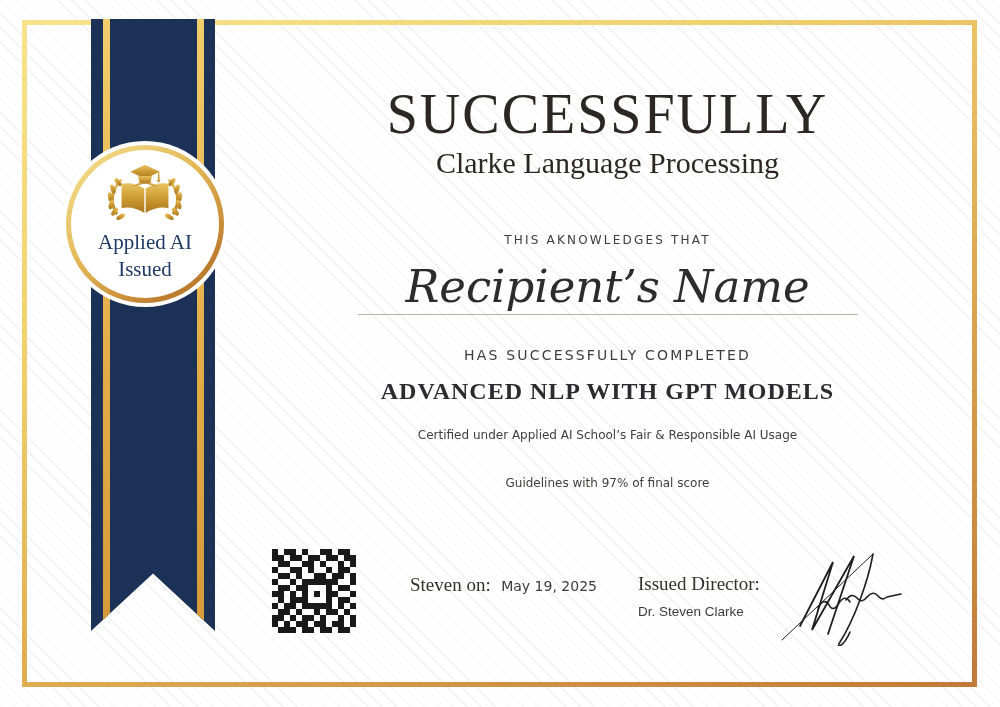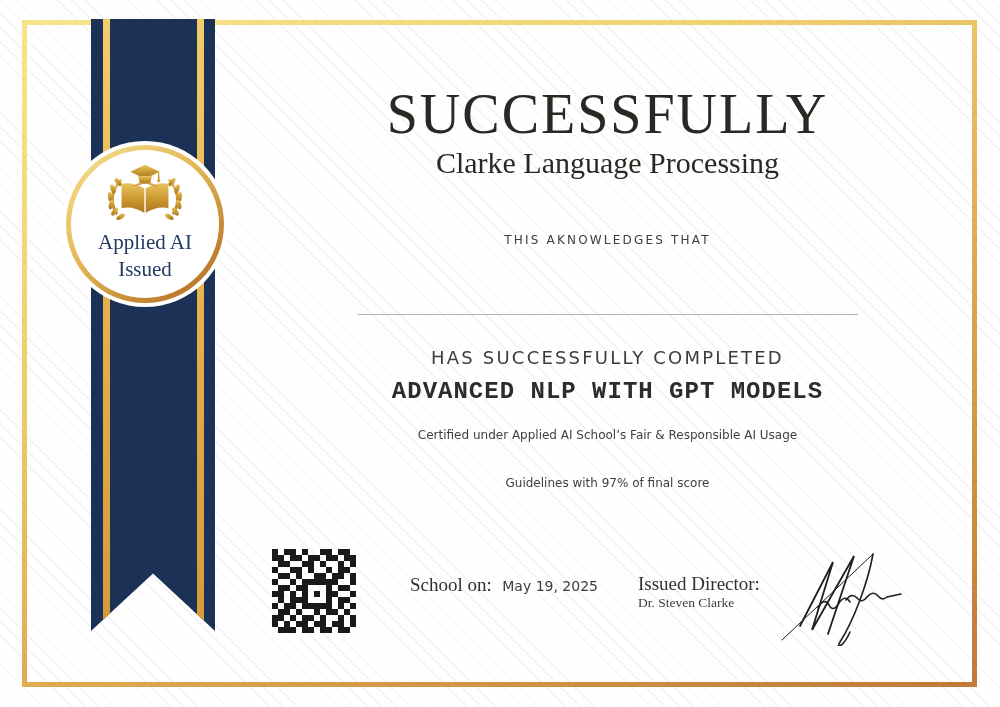--- a/index.html
+++ b/index.html
@@ -31,34 +31,34 @@
   .badge-inner svg{display:block;margin:13px auto 0 auto;}
   .badge-line{font-family:Liberation Serif, serif;color:#1f3a66;font-size:21px;line-height:27px;}
   
   .content{position:absolute;left:235px;top:0;width:745px;height:100%;z-index:2;}
   .content > div{position:absolute;left:0;right:0;text-align:center;}
   .cert-title{top:82px;font-family:"Liberation Serif", serif;font-size:56px;letter-spacing:2px;color:#2b2824;}
   .cert-subtitle{top:146px;font-family:"Liberation Serif", serif;font-size:30px;color:#2b2824;}
   .ack-line{top:233px;font-family:"DejaVu Sans", sans-serif;font-size:12px;letter-spacing:2.2px;color:#3d3d3d;}
   .recipient{top:260px;font-family:"DejaVu Serif", serif;font-style:italic;font-size:45px;color:#2c2c2c;}
   .name-rule{top:314px;left:123px !important;right:auto !important;width:500px;height:1px;background:#b8b2a8;}
-  .completed-line{top:347px;font-family:"DejaVu Sans", sans-serif;font-size:18px;letter-spacing:2.2px;color:#3d3d3d;}
-  .course-title{top:378px;font-family:Liberation Mono, monospace;font-weight:bold;font-size:24px;letter-spacing:1px;color:#2b2b30;}
+  .completed-line{top:347px;font-family:"DejaVu Sans", sans-serif;font-size:14px;letter-spacing:2.2px;color:#3d3d3d;}
+  .course-title{top:378px;font-family:Liberation Serif, serif;font-weight:bold;font-size:24px;letter-spacing:1px;color:#2b2b30;}
   .desc-1{top:428px;font-family:"DejaVu Sans", sans-serif;font-size:12px;color:#413f3e;}
   .desc-2{top:476px;font-family:"DejaVu Sans", sans-serif;font-size:12px;color:#413f3e;}
   
   .qr{position:absolute;left:272px;top:549px;width:84px;height:84px;display:grid;grid-template-columns:repeat(14,6px);grid-auto-rows:6px;z-index:2;}
   .qcell{width:6px;height:6px;}
   .qcell.on{background:#191919;}
   .issued-block{position:absolute;left:410px;top:574px;z-index:2;}
   .issued-row{margin-bottom:7px;white-space:nowrap;}
   .f-label{font-family:"Liberation Serif", serif;font-size:19px;color:#35302b;}
   .f-value{font-family:"DejaVu Sans", sans-serif;font-size:14px;color:#3c3c3c;margin-left:6px;}
   .director-block{position:absolute;left:638px;top:573px;z-index:2;}
-  .director-name{font-family:Liberation Serif, serif;font-size:13.5px;color:#3c3c3c;}
+  .director-name{font-family:Liberation Sans, sans-serif;font-size:13.5px;color:#3c3c3c;margin-top:9px;}
   .signature{position:absolute;left:776px;top:538px;z-index:2;}
 </style>
 </head>
 <body>
 
 <div class="page">
 
   <div class="frame"></div>
 
   <div class="ribbon">
@@ -115,20 +115,21 @@
       </svg>
       <div class="badge-line">Applied AI</div>
       <div class="badge-line">Issued</div>
     </div>
   </div>
 
   <main class="content">
     <div class="cert-title">SUCCESSFULLY</div>
     <div class="cert-subtitle">Clarke Language Processing</div>
     <div class="ack-line">THIS AKNOWLEDGES THAT</div>
+    <div class="recipient">Recipient’s Name</div>
     <div class="name-rule"></div>
     <div class="completed-line">HAS SUCCESSFULLY COMPLETED</div>
     <div class="course-title">ADVANCED NLP WITH GPT MODELS</div>
     <div class="desc-1">Certified under Applied AI School’s Fair &amp; Responsible AI Usage</div>
     <div class="desc-2">Guidelines with 97% of final score</div>
   </main>
 
   <div class="qr">
       <div class="qcell on"></div>
       <div class="qcell"></div>
@@ -323,21 +324,21 @@
       <div class="qcell on"></div>
       <div class="qcell on"></div>
       <div class="qcell"></div>
       <div class="qcell on"></div>
       <div class="qcell on"></div>
       <div class="qcell"></div>
     </div>
 
   <div class="issued-block">
     <div class="issued-row">
-      <span class="f-label">School on:</span>
+      <span class="f-label">Steven on:</span>
       <span class="f-value">May 19, 2025</span>
     </div>
   </div>
 
   <div class="director-block">
     <div class="f-label">Issued Director:</div>
     <div class="director-name">Dr. Steven Clarke</div>
   </div>
 
   <svg class="signature" width="135" height="108" viewBox="0 0 135 108">

